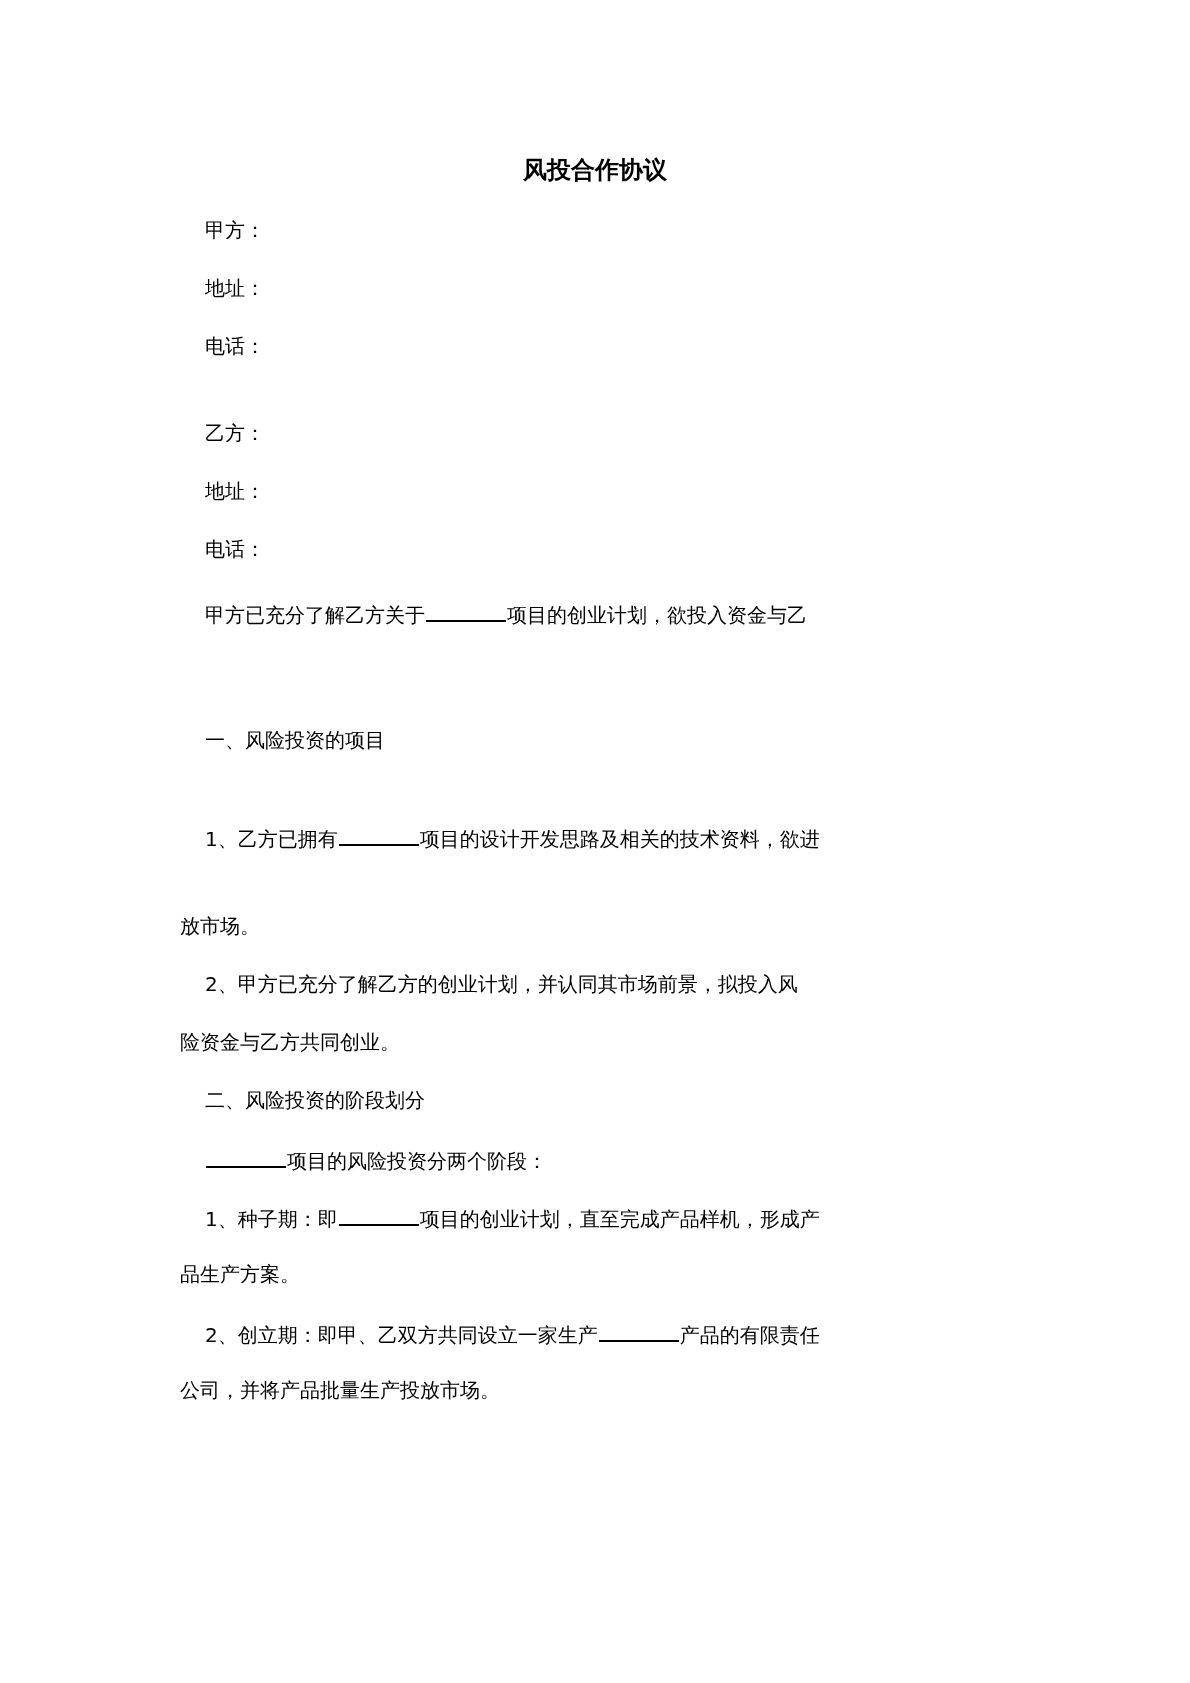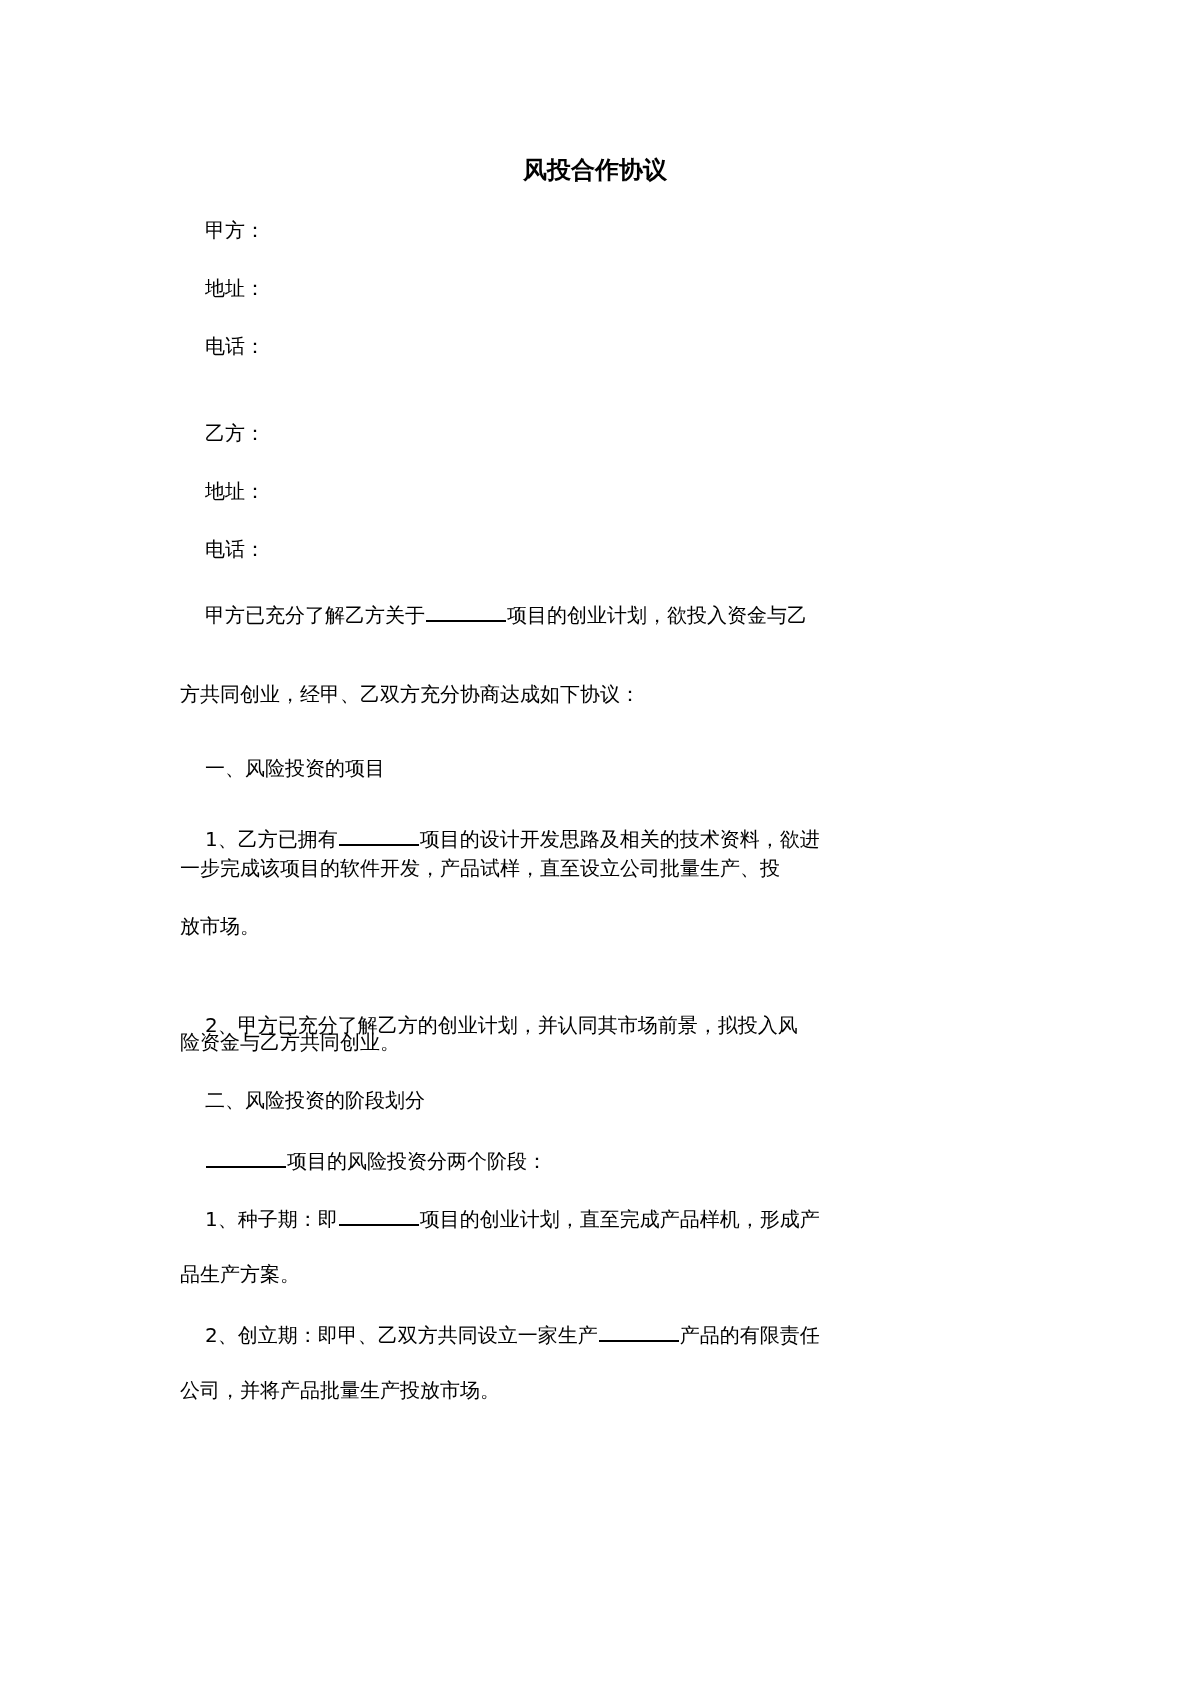--- a/index.html
+++ b/index.html
@@ -22,29 +22,27 @@
   <div class="line indent" style="top:272px">地址：</div>
   <div class="line indent" style="top:330px">电话：</div>
 
   <div class="line indent" style="top:417px">乙方：</div>
   <div class="line indent" style="top:475px">地址：</div>
   <div class="line indent" style="top:533px">电话：</div>
 
   <div class="line indent" style="top:596px">
     <span>甲方已充分了解乙方关于</span><span class="blank"></span><span>项目的创业计划，欲投入资金与乙</span>
   </div>
-  <div class="line" style="top:678px">方共同创业，经甲、乙双方充分协商达成如下协议：</div>
 
-  <div class="line indent" style="top:752px">一、风险投资的项目</div>
+  <div class="line indent" style="top:724px">一、风险投资的项目</div>
   <div class="line indent" style="top:820px">
     <span>1、乙方已拥有</span><span class="blank"></span><span>项目的设计开发思路及相关的技术资料，欲进</span>
   </div>
-  <div class="line" style="top:852px">一步完成该项目的软件开发，产品试样，直至设立公司批量生产、投</div>
   <div class="line" style="top:910px">放市场。</div>
-  <div class="line indent" style="top:1009px">2、甲方已充分了解乙方的创业计划，并认同其市场前景，拟投入风</div>
+  <div class="line indent" style="top:968px">2、甲方已充分了解乙方的创业计划，并认同其市场前景，拟投入风</div>
   <div class="line" style="top:1026px">险资金与乙方共同创业。</div>
 
   <div class="line indent" style="top:1142px">
     <span class="blank"></span><span>项目的风险投资分两个阶段：</span>
   </div>
   <div class="line indent" style="top:1084px">二、风险投资的阶段划分</div>
   <div class="line indent" style="top:1200px">
     <span>1、种子期：即</span><span class="blank"></span><span>项目的创业计划，直至完成产品样机，形成产</span>
   </div>
   <div class="line" style="top:1258px">品生产方案。</div>

